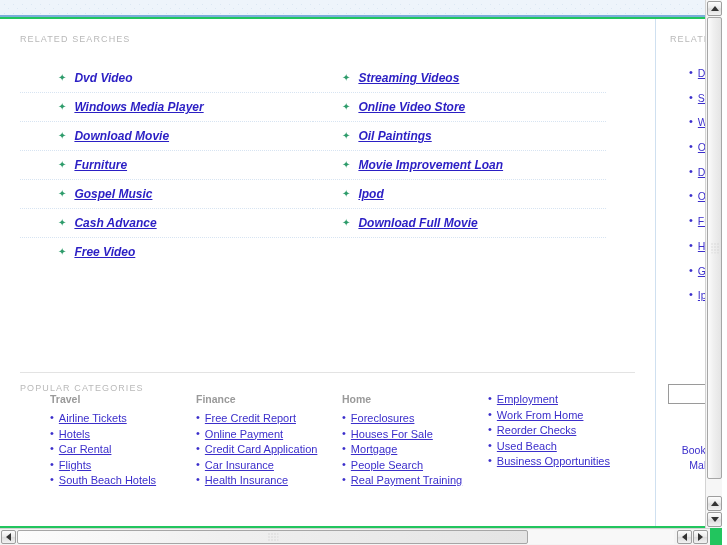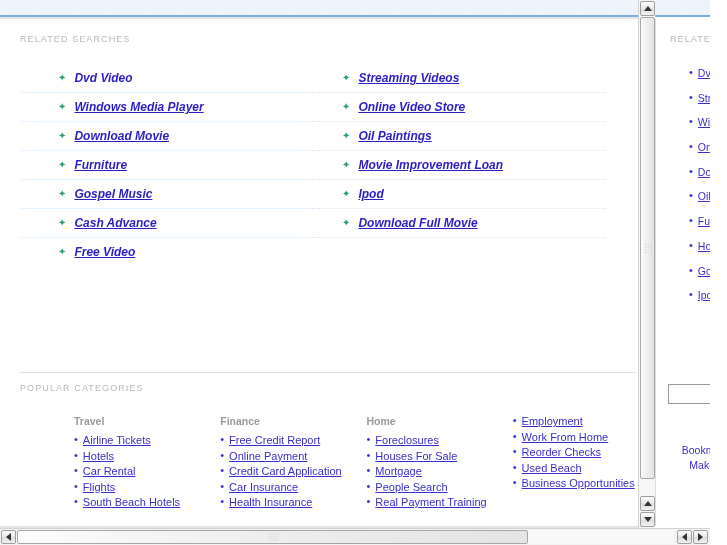--- a/index.html
+++ b/index.html
@@ -6,23 +6,23 @@
   html, body {
     margin: 0; padding: 0;
     width: 727px; height: 545px;
     overflow: hidden;
     background: #ffffff;
     font-family: "Liberation Sans", sans-serif;
   }
 
   #root {
     position: relative;
-    width: 655px;
+    width: 722px;
     height: 545px;
-    background: #e5e5e5;
+    background: #22c55e;
   }
 
   
   #banner {
     position: absolute;
     left: 0; top: 0;
     width: 710px; height: 17px;
     background-color: #eef4fb;
     background-image:
       radial-gradient(circle, #dce7f3 0.6px, transparent 0.7px),
@@ -118,24 +118,24 @@
     width: 615px;
     border-top: 1px solid #e3e3e3;
   }
 
   
   #popular-categories {
     position: absolute;
     left: 20px; top: 364px;
     width: 615px;
   }
-  #pc-title { margin-bottom: 22px; }
+  #pc-title { margin-bottom: 0; }
 
   .cat-columns { display: flex; padding-left: 30px; }
-  .cat-col { width: 146px; margin-left: 24px; }
+  .cat-col { width: 146px; }
 
   .cat-heading {
     color: #9a9a9a;
     font-size: 10.5px;
     font-weight: bold;
     margin-bottom: 7px;
   }
 
   .cat-list { list-style: none; margin: 0; padding: 0; }
   .cat-list li {

